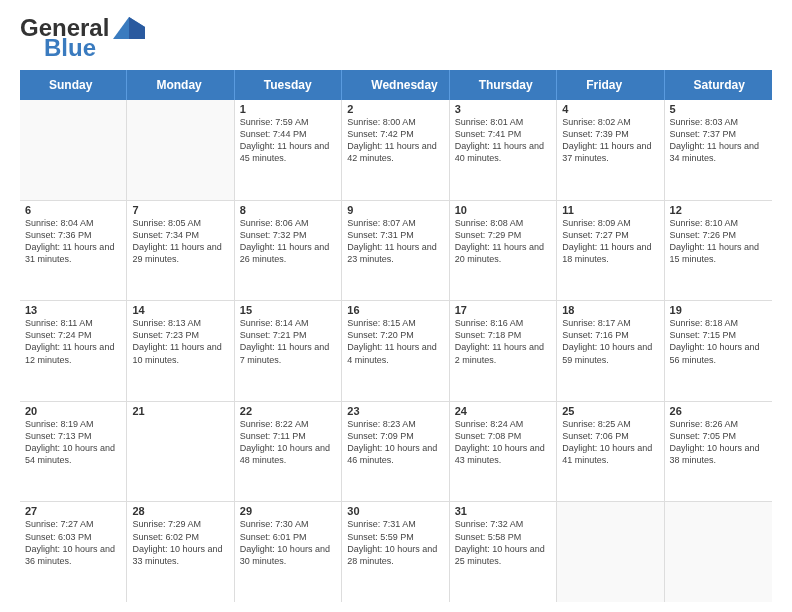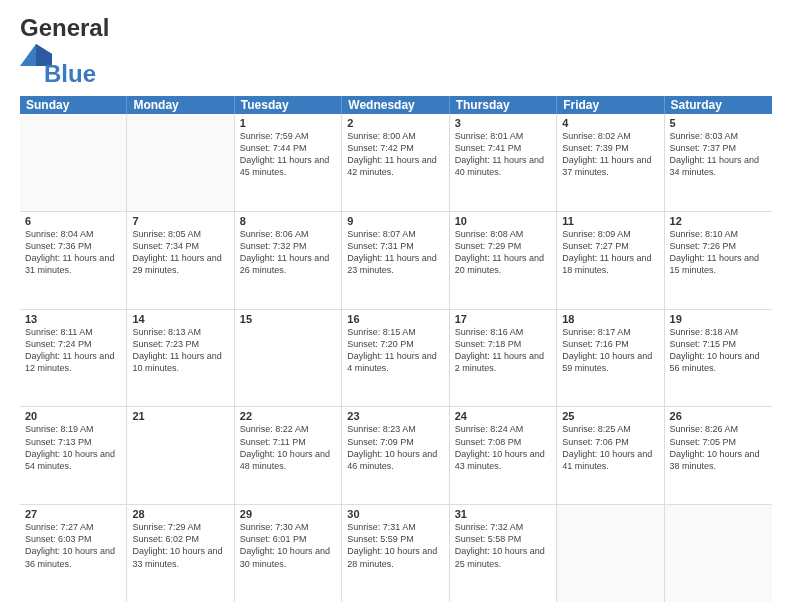--- a/index.html
+++ b/index.html
@@ -47,22 +47,23 @@
     }
     .cal-header-row {
       display: grid;
       grid-template-columns: repeat(7, 1fr);
       background: #3a7bbf;
     }
     .cal-header-cell {
       color: #fff;
       font-size: 12px;
       font-weight: bold;
-      padding: 2px 6px;
+      padding: 8px 6px;
       border-right: 1px solid #5a9bdf;
+      margin-left: 23px;
     }
     .cal-header-cell:last-child { border-right: none; }
     .cal-body {
       flex: 1;
       display: flex;
       flex-direction: column;
     }
     .cal-row {
       display: grid;
       grid-template-columns: repeat(7, 1fr);
@@ -92,21 +93,21 @@
       line-height: 1.35;
       color: #444;
     }
   </style>
 </head>
 <body>
 
 <div class="page">
   <div class="header">
     <div class="logo">
-      <div style="display:flex;gap:4px;flex-direction:column;">
+      <div style="display:flex;align-items:center;gap:4px;">
         <div style="font-size:24px;font-weight:bold;line-height:1;">
           <span style="color:#333;">General</span>
         </div>
         <svg width="32" height="22" viewBox="0 0 32 22">
           <polygon points="0,22 16,0 32,10 32,22" fill="#3a7bbf"></polygon>
           <polygon points="16,0 32,10 32,22 16,22" fill="#2a5a9f"></polygon>
         </svg>
       </div>
       <div style="font-size:24px;font-weight:bold;color:#3a7bbf;line-height:1;margin-top:-4px;margin-left:24px;">Blue</div>
     </div>
@@ -185,20 +186,21 @@
           <div class="cal-cell">
             <span class="day-num">13</span>
             <div class="cell-info">Sunrise: 8:11 AM<br>Sunset: 7:24 PM<br>Daylight: 11 hours and 12 minutes.</div>
           </div>
           <div class="cal-cell">
             <span class="day-num">14</span>
             <div class="cell-info">Sunrise: 8:13 AM<br>Sunset: 7:23 PM<br>Daylight: 11 hours and 10 minutes.</div>
           </div>
           <div class="cal-cell">
             <span class="day-num">15</span>
+            <div class="cell-info">Sunrise: 8:14 AM<br>Sunset: 7:21 PM<br>Daylight: 11 hours and 7 minutes.</div>
           </div>
           <div class="cal-cell">
             <span class="day-num">16</span>
             <div class="cell-info">Sunrise: 8:15 AM<br>Sunset: 7:20 PM<br>Daylight: 11 hours and 4 minutes.</div>
           </div>
           <div class="cal-cell">
             <span class="day-num">17</span>
             <div class="cell-info">Sunrise: 8:16 AM<br>Sunset: 7:18 PM<br>Daylight: 11 hours and 2 minutes.</div>
           </div>
           <div class="cal-cell">

